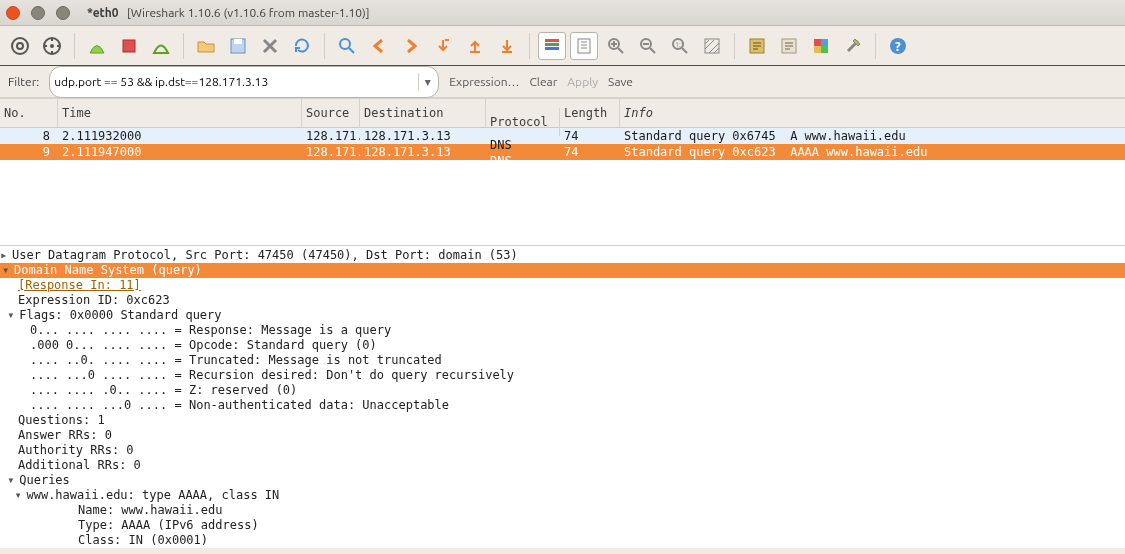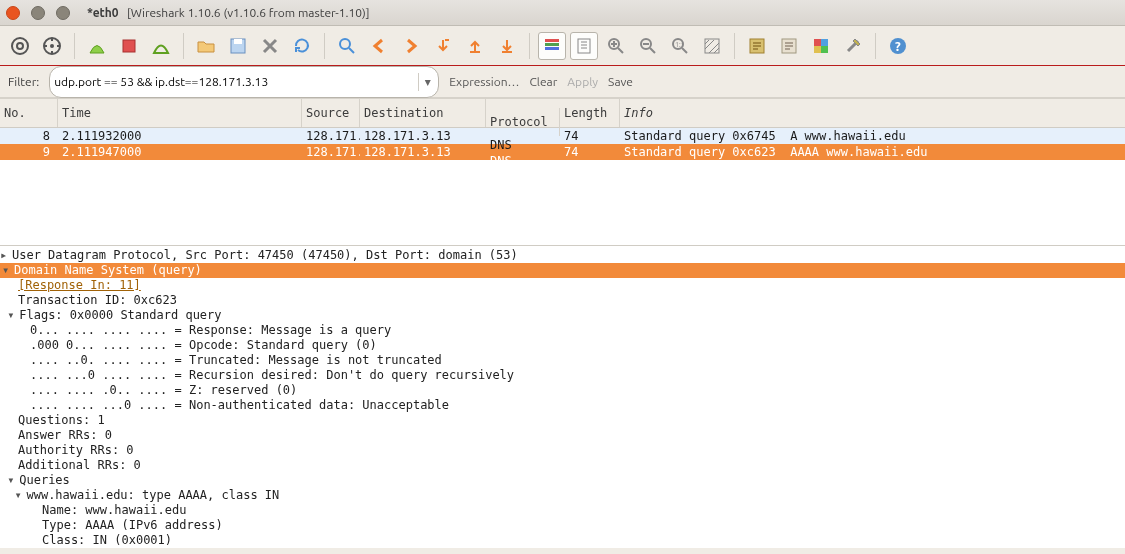--- a/index.html
+++ b/index.html
@@ -162,21 +162,21 @@
   }
   .details .tri.open::before { content: "▾"; }
   .details .linklike { color: #a16207; text-decoration: underline; }
   .details .dns-header {
     background: #f28a3a;
     color: #fff;
     padding: 0 2px;
   }
   .ind1 { padding-left: 18px; display:inline-block;}
   .ind2 { padding-left: 30px; display:inline-block;}
-  .ind3 { padding-left: 42px; display:inline-block;}
+  .ind3 { padding-left: 42px; display:inline-block;margin-left:36px;}
 </style>
 </head>
 <body>
 
 <div class="titlebar">
   <span class="win-btn close"></span>
   <span class="win-btn min"></span>
   <span class="win-btn max"></span>
   <span class="titlebar-title">
     <span>*eth0</span>
@@ -386,21 +386,21 @@
       <div class="col-len">74</div>
       <div class="col-info">Standard query 0xc623  AAAA www.hawaii.edu</div>
     </div>
   </div>
 </div>
 
 <div class="details">
   <div class="row"><span class="tri"></span><span>User Datagram Protocol, Src Port: 47450 (47450), Dst Port: domain (53)</span></div>
   <div class="row dns-header"><span class="tri open"></span><span>Domain Name System (query)</span></div>
   <div class="row"><span class="ind1 linklike">[Response In: 11]</span></div>
-  <div class="row"><span class="ind1">Transaction ID: 0xc623</span></div>
+  <div class="row"><span class="ind1">Expression ID: 0xc623</span></div>
   <div class="row"> <span class="tri open"></span><span>Flags: 0x0000 Standard query</span></div>
   <div class="row"><span class="ind2">0... .... .... .... = Response: Message is a query</span></div>
   <div class="row"><span class="ind2">.000 0... .... .... = Opcode: Standard query (0)</span></div>
   <div class="row"><span class="ind2">.... ..0. .... .... = Truncated: Message is not truncated</span></div>
   <div class="row"><span class="ind2">.... ...0 .... .... = Recursion desired: Don't do query recursively</span></div>
   <div class="row"><span class="ind2">.... .... .0.. .... = Z: reserved (0)</span></div>
   <div class="row"><span class="ind2">.... .... ...0 .... = Non-authenticated data: Unacceptable</span></div>
   <div class="row"><span class="ind1">Questions: 1</span></div>
   <div class="row"><span class="ind1">Answer RRs: 0</span></div>
   <div class="row"><span class="ind1">Authority RRs: 0</span></div>

